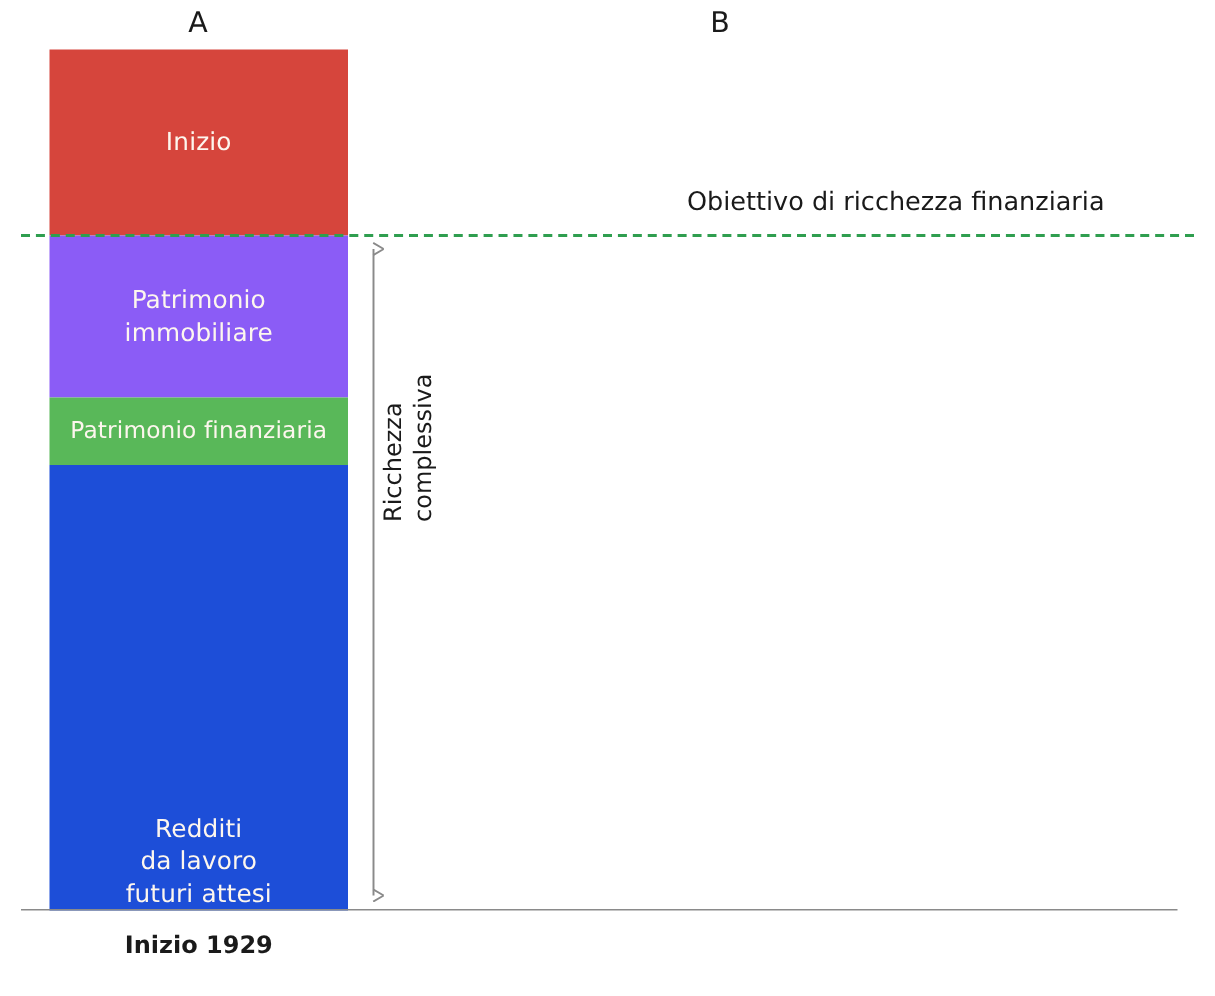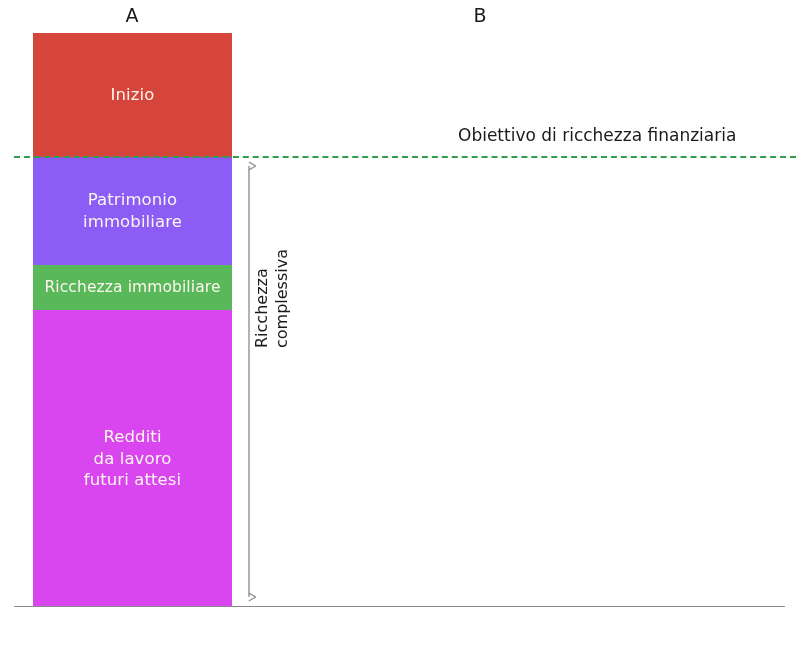--- a/index.html
+++ b/index.html
@@ -137,23 +137,23 @@
 
   <div id="bar">
     <div class="seg" id="seg-debito" style="background:#d6453c;">
       <span class="seg-text">Inizio</span>
     </div>
     <div class="seg" id="seg-patrimonio" style="background:#8b5cf6;">
       <span class="seg-text">Patrimonio
 immobiliare</span>
     </div>
     <div class="seg" id="seg-finanziaria" style="background:#59b859;">
-      <span class="seg-text">Ricchezza immobiliare</span>
+      <span class="seg-text">Patrimonio finanziaria</span>
     </div>
-    <div class="seg" id="seg-redditi" style="background:#d946ef;">
+    <div class="seg" id="seg-redditi" style="background:#1d4ed8;align-items:flex-end;">
       <span class="seg-text">Redditi
 da lavoro
 futuri attesi</span>
     </div>
   </div>
 
   <div id="goal-line"></div>
   <div id="goal-label">Obiettivo di ricchezza finanziaria</div>
 
   <svg id="measure-arrow" viewBox="0 0 16 449">
@@ -165,14 +165,15 @@
         <path d="M4.5 0.6 L8.6 7.6 M4.5 0.6 L0.4 7.6" fill="none" stroke="#8a8a8a" stroke-width="1.2"></path>
       </marker>
     </defs>
     <line x1="8" y1="9" x2="8" y2="440" stroke="#8a8a8a" stroke-width="1.3" marker-start="url(#arrow-up)" marker-end="url(#arrow-down)"></line>
   </svg>
   <div id="measure-label">Ricchezza
 complessiva</div>
 
   <div id="axis-line"></div>
 
+  <div id="category-label">Inizio 1929</div>
 
 </div>
 
 </body></html>

